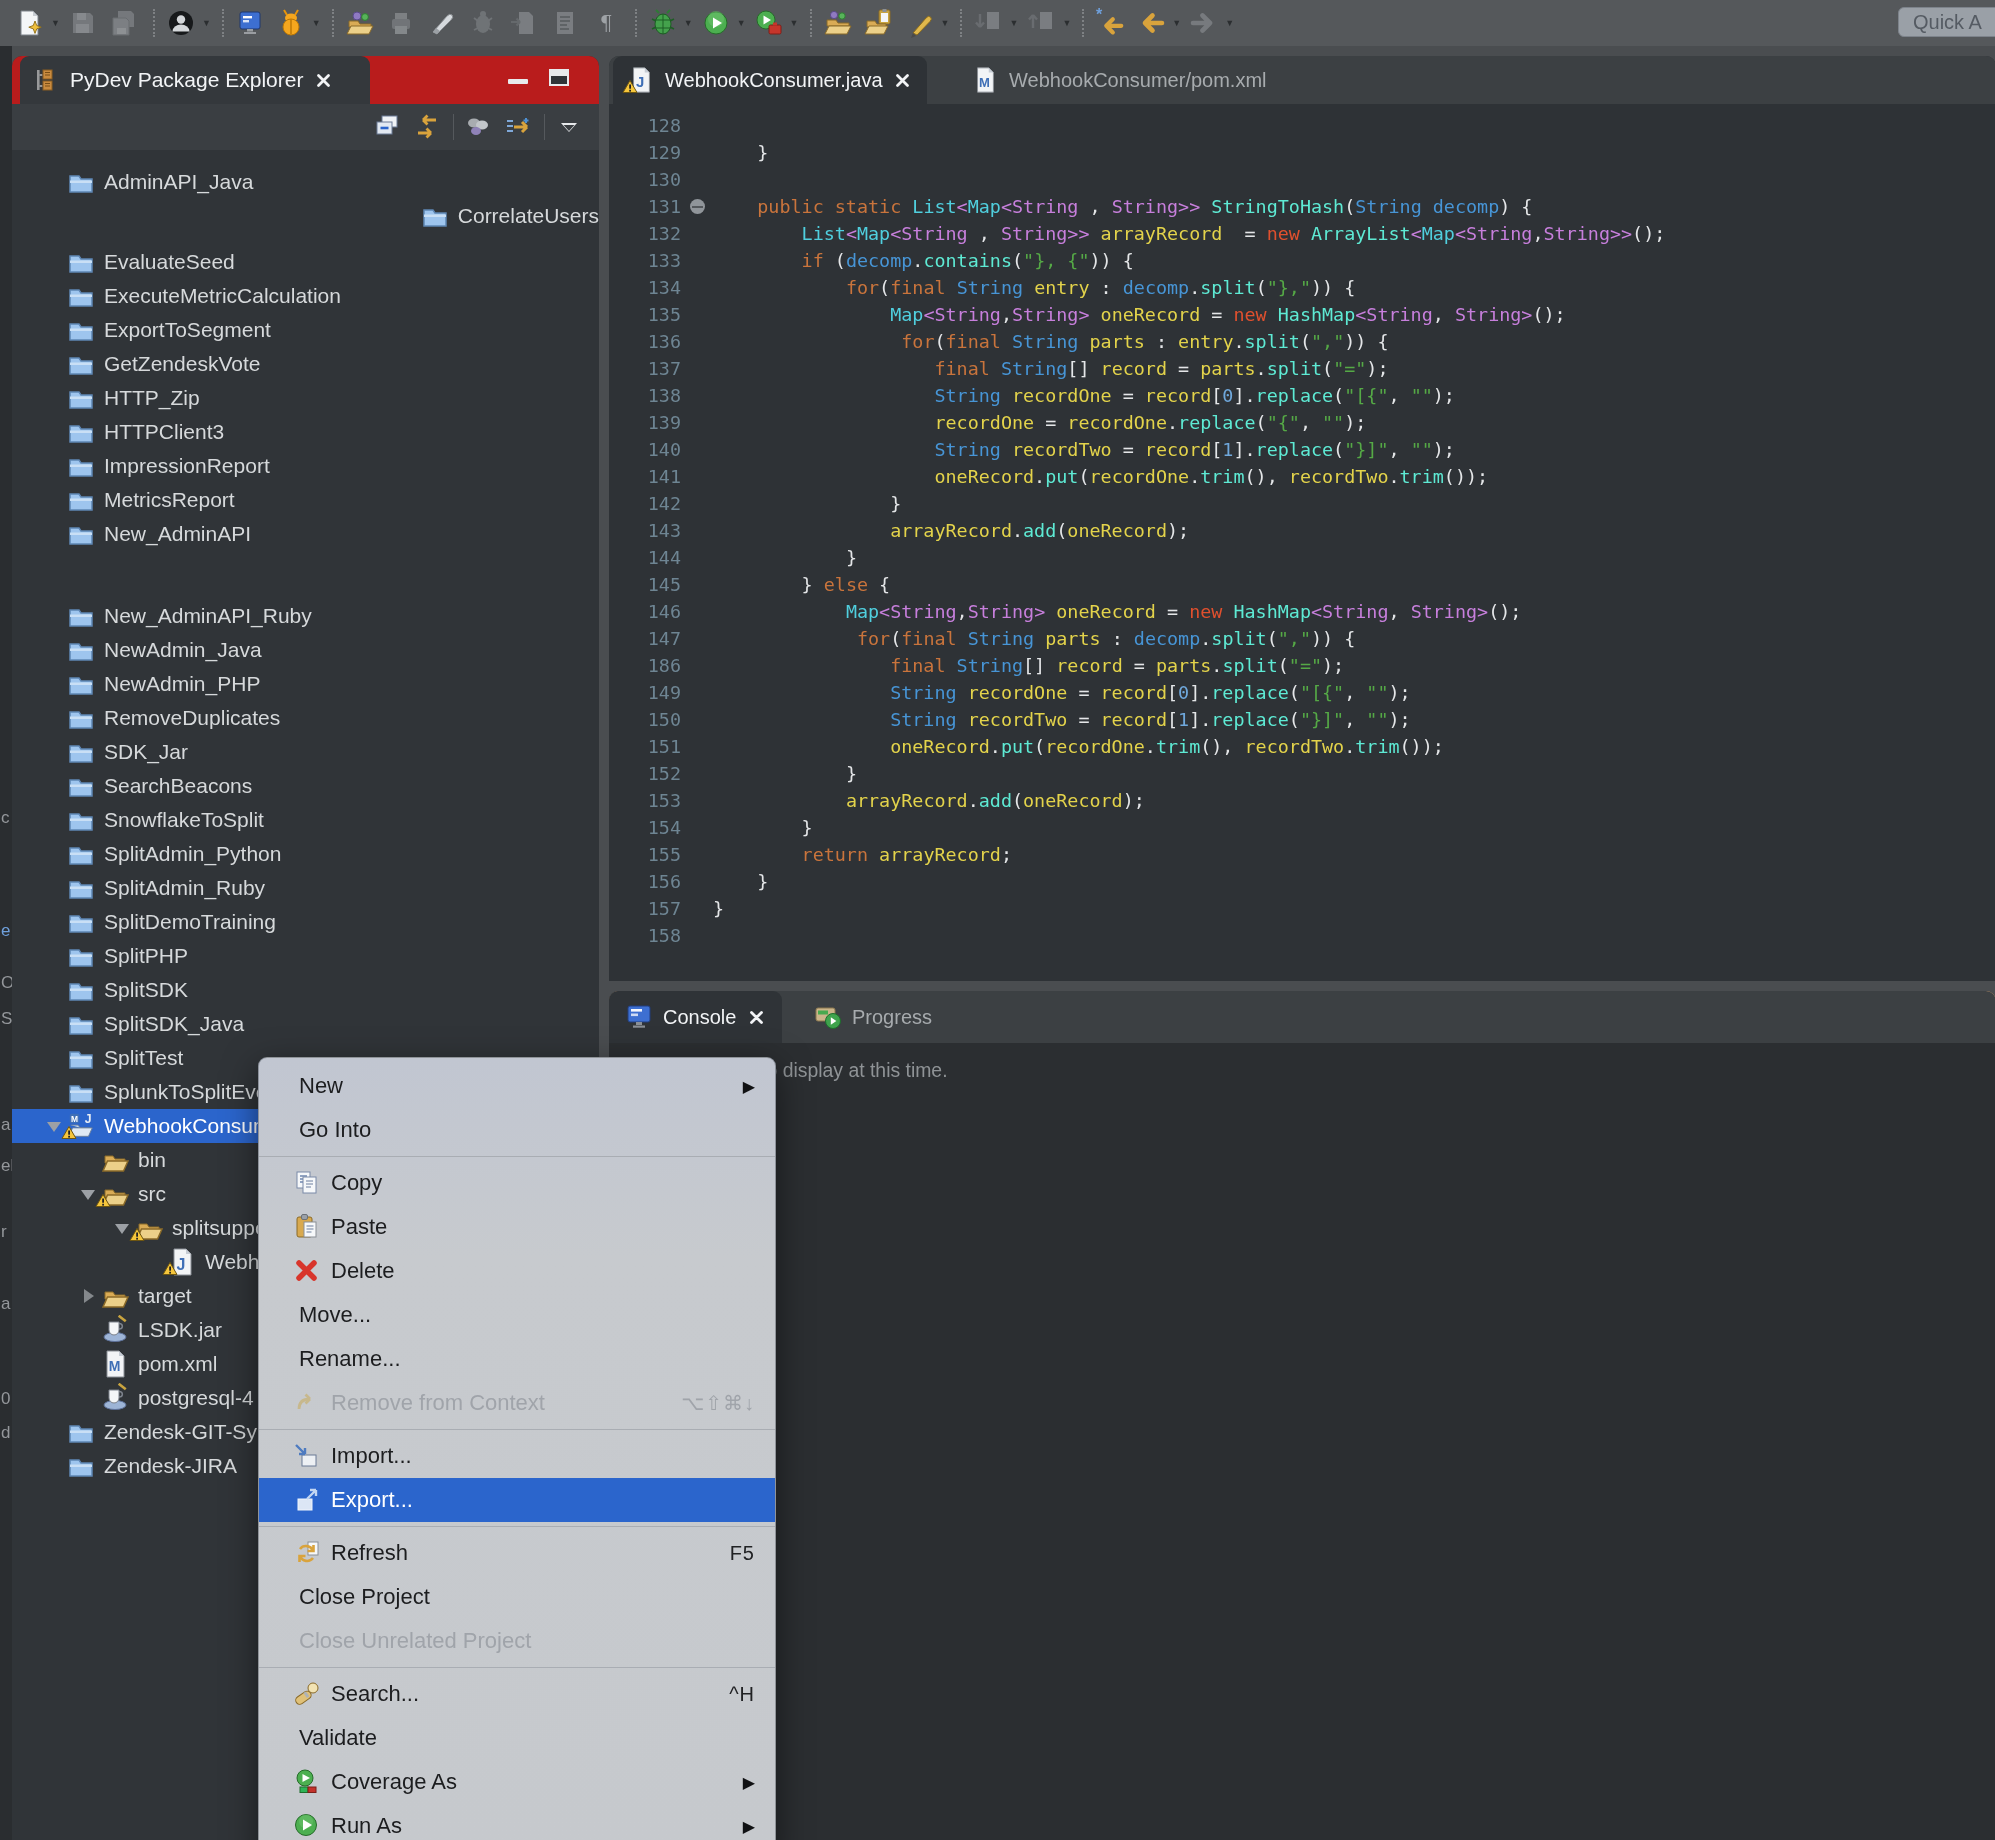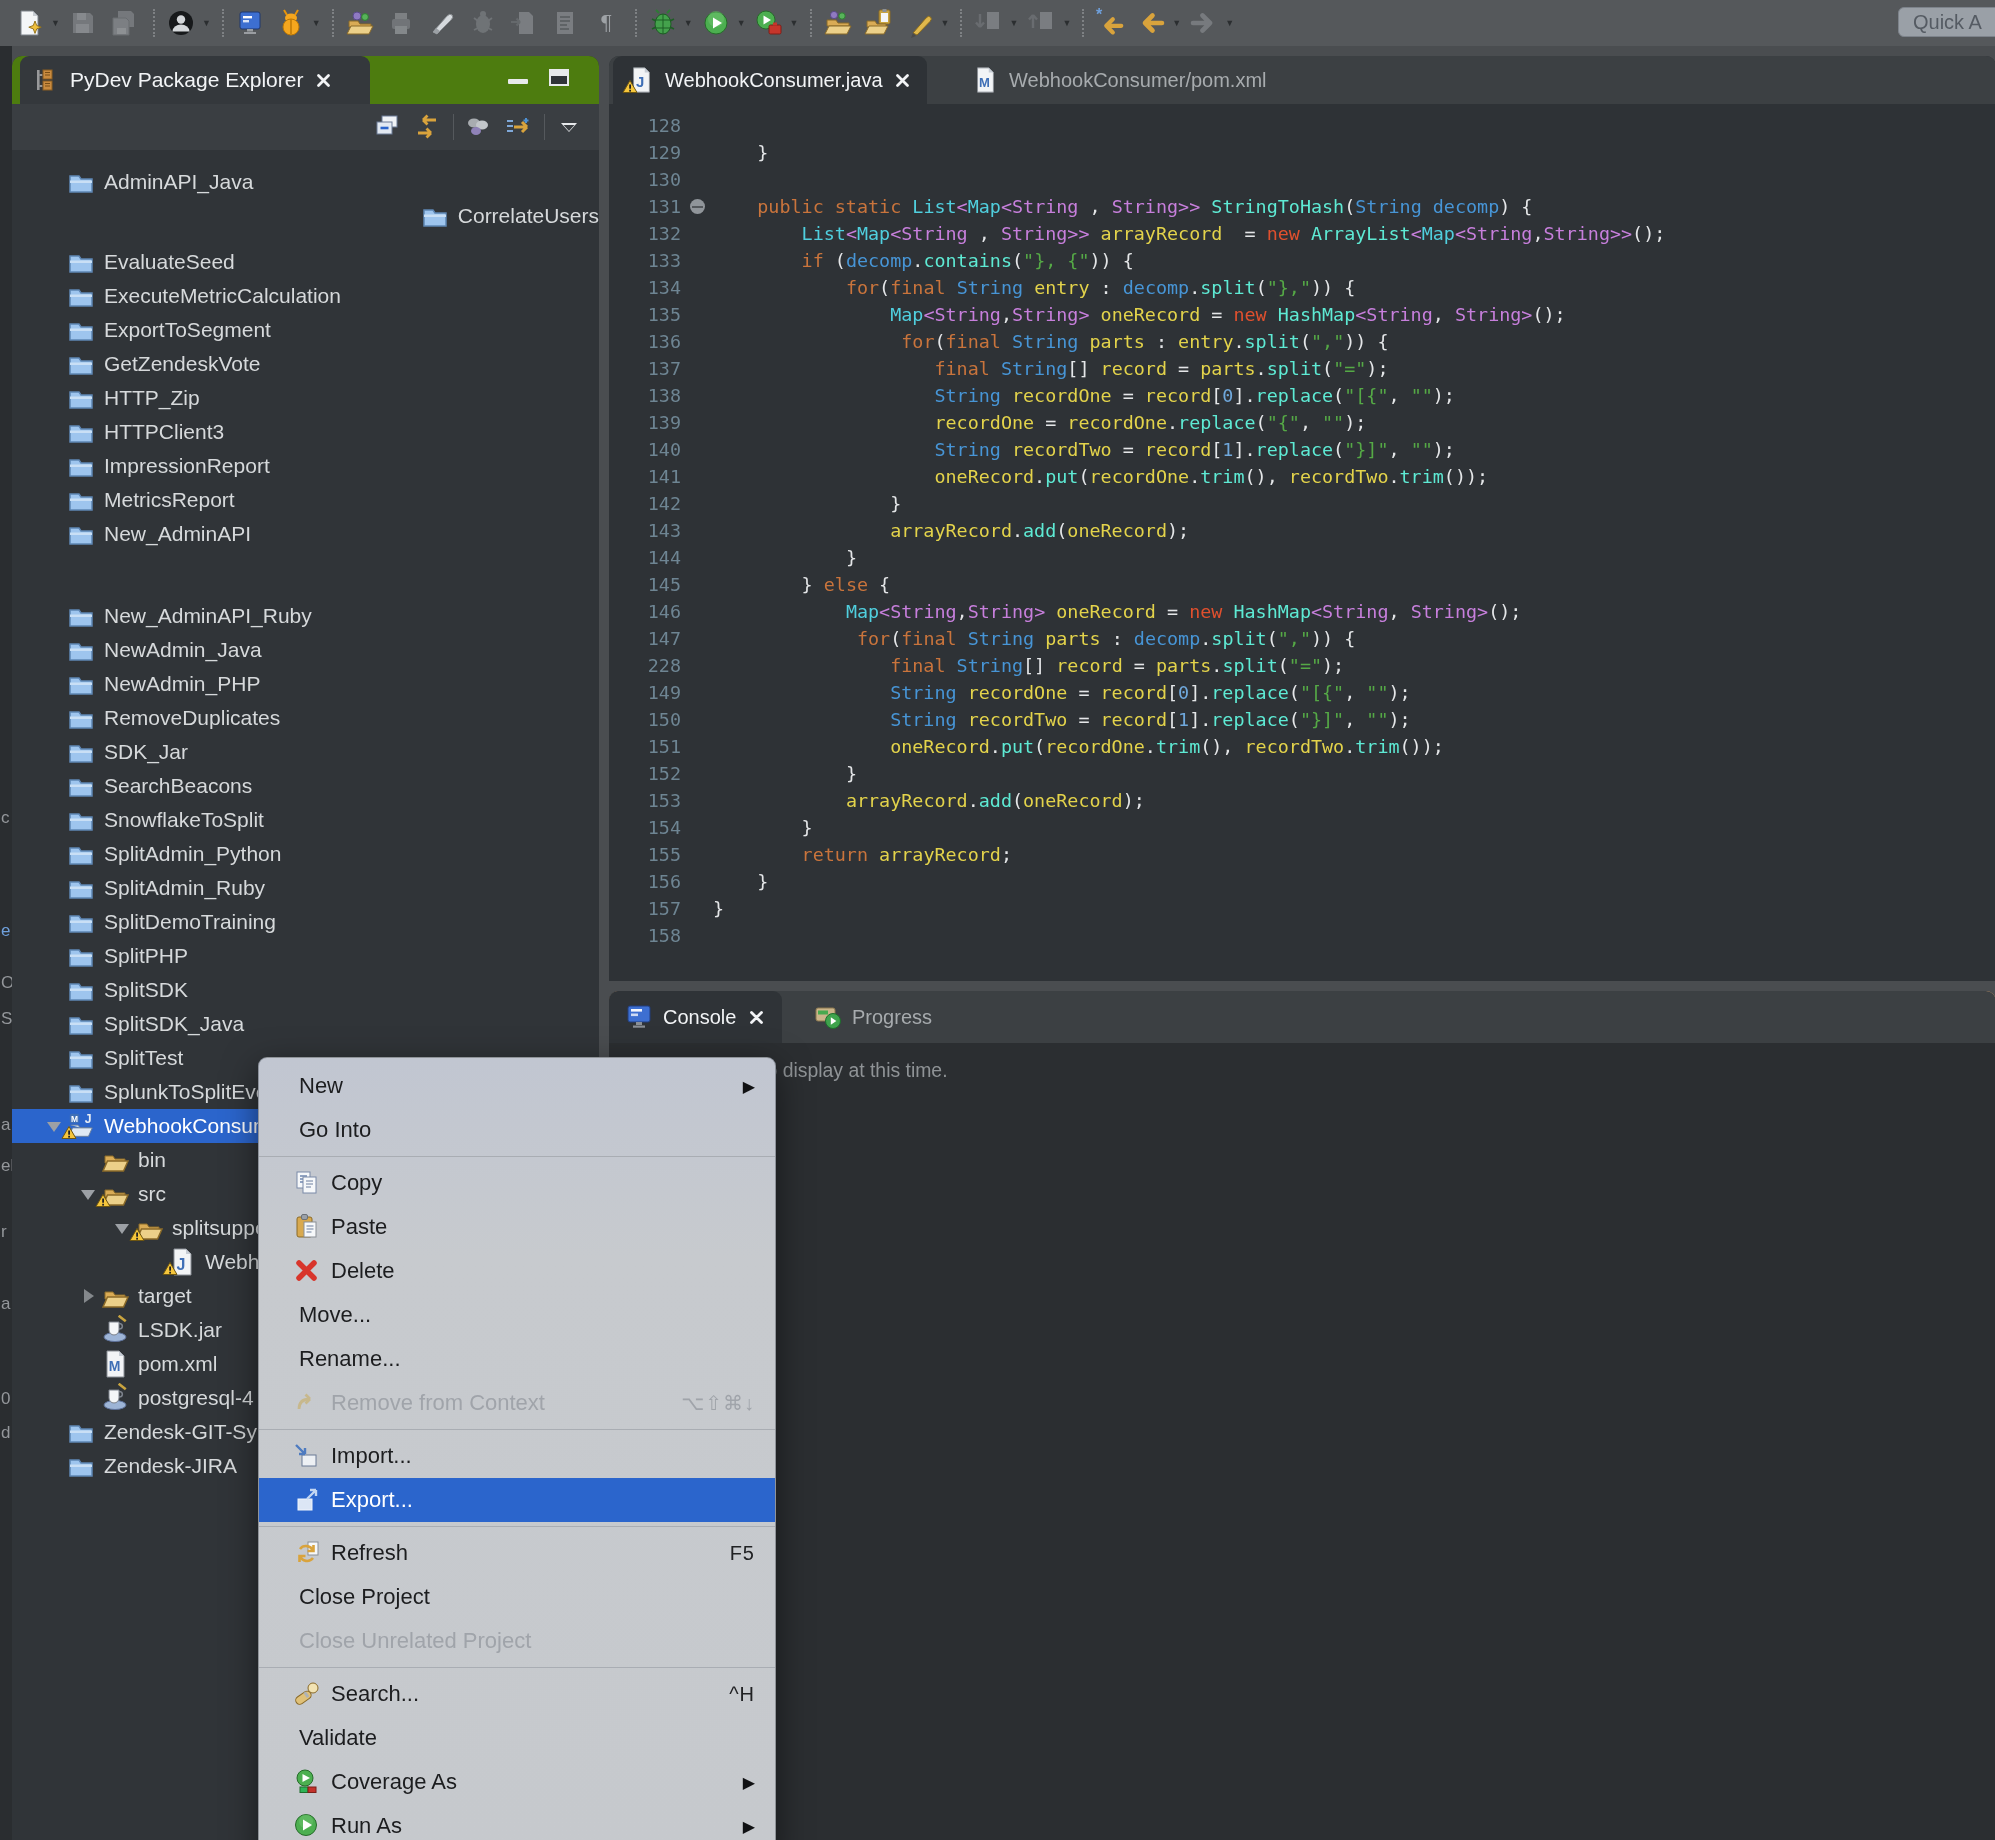--- a/index.html
+++ b/index.html
@@ -19,21 +19,21 @@
   .leftstrip{position:absolute;left:0;top:46px;width:12px;height:1795px;background:#2A2D30;overflow:hidden}
   .efrag{position:absolute;left:1px;font-size:17px;color:#94979B}
 
   
   .panel{position:absolute;background:#303438;border-radius:10px 10px 0 0}
   .explorer{left:12px;top:56px;width:587px;height:1785px}
   .editor{left:609px;top:56px;width:1387px;height:925px;background:#2E3236}
   .consolep{left:609px;top:991px;width:1387px;height:850px;background:#fdba74}
 
   
-  .ex-header{position:absolute;left:0;top:0;width:100%;height:48px;background:#4d7c0f;border-radius:10px 10px 0 0}
+  .ex-header{position:absolute;left:0;top:0;width:100%;height:48px;background:#b91c1c;border-radius:10px 10px 0 0}
   .ex-tab{position:absolute;left:8px;top:0;height:48px;width:350px;background:#34383C;border-radius:9px 9px 0 0;display:flex;align-items:center;padding-left:12px;box-sizing:border-box}
   .ex-title{color:#F2F4F6;font-size:21px;margin:0 10px 0 8px;white-space:nowrap}
   .tabx{display:flex;align-items:center;justify-content:center;width:20px;height:20px;flex:none}
   .minbtn{position:absolute;left:496px;top:23px;width:20px;height:5px;background:#E8EAEC;border-radius:1px}
   .maxbtn{position:absolute;left:537px;top:13px;width:20px;height:17px;border:2px solid #E8EAEC;border-top:7px solid #E8EAEC;background:#303438;box-sizing:border-box}
   .ex-toolbar{position:absolute;left:0;top:48px;width:100%;height:46px;background:#3A3E42;display:flex;align-items:center;justify-content:flex-end;padding-right:14px;box-sizing:border-box}
   .exb{width:32px;height:32px;margin-left:8px;display:flex;align-items:center;justify-content:center;flex:none}
   .exsep{width:0;height:26px;border-left:1px solid #55595D;margin-left:10px}
 
   
@@ -903,21 +903,21 @@
           <span class="ln">146</span>
           <span class="mk"></span>
           <pre class="codeln"><span class="pu">			</span><span class="ty">Map</span><span class="ge">&lt;</span><span class="ge">String</span><span class="pu">,</span><span class="ge">String</span><span class="ge">&gt;</span><span class="pu"> </span><span class="vr">oneRecord</span><span class="pu"> = </span><span class="nw">new</span><span class="pu"> </span><span class="mt">HashMap</span><span class="ge">&lt;</span><span class="ge">String</span><span class="pu">, </span><span class="ge">String</span><span class="ge">&gt;</span><span class="pu">();</span></pre>
         </div>
         <div class="cl">
           <span class="ln">147</span>
           <span class="mk"></span>
           <pre class="codeln"><span class="pu">			 </span><span class="k">for</span><span class="pu">(</span><span class="k">final</span><span class="pu"> </span><span class="bl">String</span><span class="pu"> </span><span class="vr">parts</span><span class="pu"> : </span><span class="bl">decomp</span><span class="pu">.</span><span class="mt">split</span><span class="pu">(</span><span class="st">","</span><span class="pu">)) {</span></pre>
         </div>
         <div class="cl">
-          <span class="ln">228</span>
+          <span class="ln">186</span>
           <span class="mk"></span>
           <pre class="codeln"><span class="pu">				</span><span class="k">final</span><span class="pu"> </span><span class="bl">String</span><span class="pu">[] </span><span class="vr">record</span><span class="pu"> = </span><span class="vr">parts</span><span class="pu">.</span><span class="mt">split</span><span class="pu">(</span><span class="st">"="</span><span class="pu">);</span></pre>
         </div>
         <div class="cl">
           <span class="ln">149</span>
           <span class="mk"></span>
           <pre class="codeln"><span class="pu">				</span><span class="bl">String</span><span class="pu"> </span><span class="vr">recordOne</span><span class="pu"> = </span><span class="vr">record</span><span class="pu">[</span><span class="nm">0</span><span class="pu">].</span><span class="mt">replace</span><span class="pu">(</span><span class="st">"[{"</span><span class="pu">, </span><span class="st">""</span><span class="pu">);</span></pre>
         </div>
         <div class="cl">
           <span class="ln">150</span>

